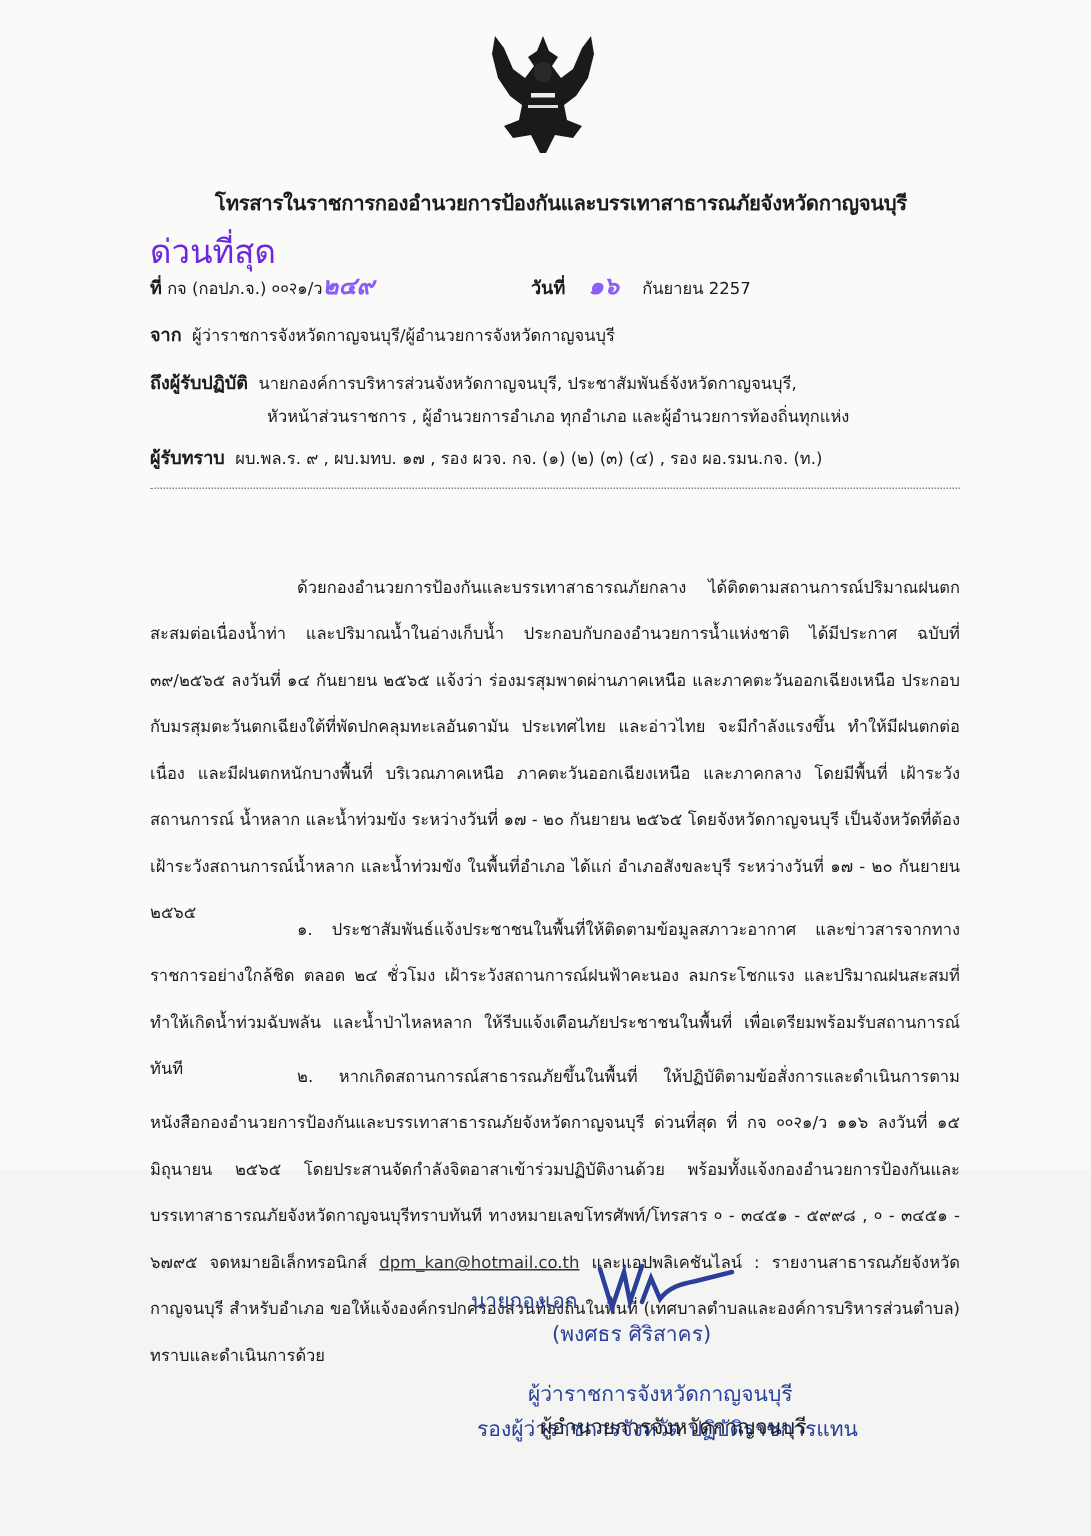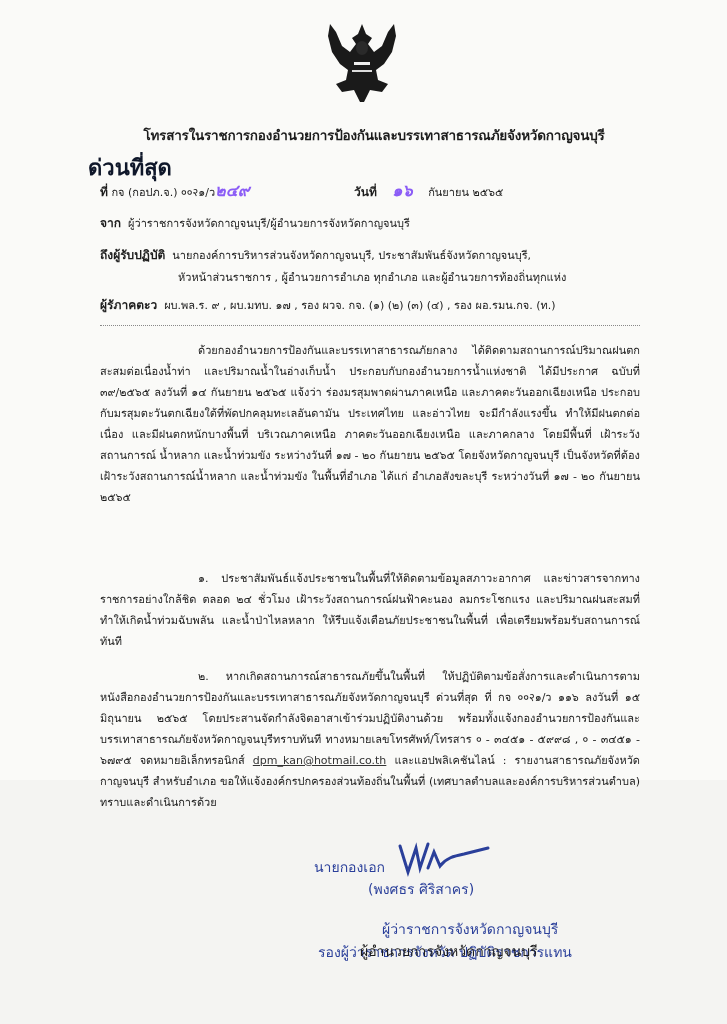--- a/index.html
+++ b/index.html
@@ -5,29 +5,29 @@
   html, body { margin: 0; padding: 0; }
   body {
     width: 727px; height: 1024px; background: #f4f4f2;
     font-family: "DejaVu Sans", "Liberation Sans", sans-serif;
     color: #1c1c1c; position: relative; overflow: hidden;
   }
   .page { position: absolute; left: 0; top: 0; width: 727px; height: 780px; background: #fafaf8; }
   .garuda { position: absolute; left: 322px; top: 18px; width: 80px; height: 88px; }
   .title { position: absolute; left: 104px; top: 124px; width: 540px; text-align: center;
     font-weight: bold; font-size: 13.5px; letter-spacing: -0.2px; }
-  .urgent { position: absolute; left: 88px; top: 150px; color: #0f172a; font-weight: bold; font-size: 22px; }
+  .urgent { position: absolute; left: 100px; top: 150px; color: #6d28d9; font-weight: normal; font-size: 22px; }
   .ref-row { position: absolute; left: 100px; top: 178px; font-size: 11px; width: 520px; }
   .ref-row .lbl { font-weight: bold; font-size: 12px; }
   .hw { color: #8b5cf6; font-style: italic; font-size: 16px; font-weight: bold; }
   .date-part { position: absolute; left: 254px; top: 0; }
   .line { position: absolute; font-size: 11px; white-space: nowrap; }
   .line .lbl { font-weight: bold; font-size: 12px; }
   .divider { position: absolute; left: 100px; top: 325px; width: 540px; border-top: 1px dotted #888; }
-  .para { position: absolute; left: 100px; width: 540px; font-size: 11px; line-height: 21px; text-align: justify; }
+  .para { position: absolute; left: 100px; width: 540px; font-size: 11px; line-height: 31px; text-align: justify; margin-top: 36px; }
   .para .indent { display: inline-block; width: 98px; }
   .email { text-decoration: underline; color: #333; }
   .sig { position: absolute; font-size: 14px; white-space: nowrap; }
   .sig.blue { color: #2a3f9a; }
   .signature-mark { position: absolute; left: 394px; top: 838px; width: 100px; height: 40px; }
 </style>
 </head>
 <body>
 
 <div class="page">
@@ -42,37 +42,37 @@
   <div class="title">โทรสารในราชการกองอำนวยการป้องกันและบรรเทาสาธารณภัยจังหวัดกาญจนบุรี</div>
 
   <div class="urgent">ด่วนที่สุด</div>
 
   <div class="ref-row">
     <span class="lbl">ที่</span>
     <span>กจ (กอปภ.จ.) ००२๑/ว</span><span class="hw">๒๔๙</span>
     <span class="date-part">
       <span class="lbl">วันที่</span>
       <span class="hw" style="margin:0 12px;">๑๖</span>
-      <span>กันยายน ๒๕๖๕</span>
+      <span>กันยายน 2257</span>
     </span>
   </div>
 
   <div class="line" style="left:100px; top:245px;">
     <span class="lbl">ถึงผู้รับปฏิบัติ</span>&nbsp;
     <span>นายกองค์การบริหารส่วนจังหวัดกาญจนบุรี, ประชาสัมพันธ์จังหวัดกาญจนบุรี,</span>
   </div>
 
   <div class="line" style="left:100px; top:213px;">
     <span class="lbl">จาก</span>&nbsp;
     <span>ผู้ว่าราชการจังหวัดกาญจนบุรี/ผู้อำนวยการจังหวัดกาญจนบุรี</span>
   </div>
   <div class="line" style="left:178px; top:268px;">หัวหน้าส่วนราชการ , ผู้อำนวยการอำเภอ ทุกอำเภอ และผู้อำนวยการท้องถิ่นทุกแห่ง</div>
 
   <div class="line" style="left:100px; top:295px;">
-    <span class="lbl">ผู้รัภาคตะว</span>&nbsp;
+    <span class="lbl">ผู้รับทราบ</span>&nbsp;
     <span>ผบ.พล.ร. ๙ , ผบ.มทบ. ๑๗ , รอง ผวจ. กจ. (๑) (๒) (๓) (๔) , รอง ผอ.รมน.กจ. (ท.)</span>
   </div>
 
   <div class="divider"></div>
 
   <div class="para" style="top:340px;">
     <span class="indent"></span><span>ด้วยกองอำนวยการป้องกันและบรรเทาสาธารณภัยกลาง ได้ติดตามสถานการณ์ปริมาณฝนตกสะสมต่อเนื่องน้ำท่า และปริมาณน้ำในอ่างเก็บน้ำ ประกอบกับกองอำนวยการน้ำแห่งชาติ ได้มีประกาศ ฉบับที่ ๓๙/๒๕๖๕ ลงวันที่ ๑๔ กันยายน ๒๕๖๕ แจ้งว่า ร่องมรสุมพาดผ่านภาคเหนือ และภาคตะวันออกเฉียงเหนือ ประกอบกับมรสุมตะวันตกเฉียงใต้ที่พัดปกคลุมทะเลอันดามัน ประเทศไทย และอ่าวไทย จะมีกำลังแรงขึ้น ทำให้มีฝนตกต่อเนื่อง และมีฝนตกหนักบางพื้นที่ บริเวณภาคเหนือ ภาคตะวันออกเฉียงเหนือ และภาคกลาง โดยมีพื้นที่ เฝ้าระวังสถานการณ์ น้ำหลาก และน้ำท่วมขัง ระหว่างวันที่ ๑๗ - ๒๐ กันยายน ๒๕๖๕ โดยจังหวัดกาญจนบุรี เป็นจังหวัดที่ต้องเฝ้าระวังสถานการณ์น้ำหลาก และน้ำท่วมขัง ในพื้นที่อำเภอ ได้แก่ อำเภอสังขละบุรี ระหว่างวันที่ ๑๗ - ๒๐ กันยายน ๒๕๖๕</span>
   </div>
 
 
@@ -85,16 +85,16 @@
     <span class="email">dpm_kan@hotmail.co.th</span>
     <span>และแอปพลิเคชันไลน์ : รายงานสาธารณภัยจังหวัดกาญจนบุรี สำหรับอำเภอ ขอให้แจ้งองค์กรปกครองส่วนท้องถิ่นในพื้นที่ (เทศบาลตำบลและองค์การบริหารส่วนตำบล) ทราบและดำเนินการด้วย</span>
   </div>
 
   <div class="sig blue" style="left:314px; top:856px;">นายกองเอก</div>
   <svg class="signature-mark" viewBox="0 0 100 40">
     <path d="M6 8 L14 34 L22 10 L26 30 L34 6 M34 30 L40 14 L46 28 C52 20 60 18 70 16 L94 10" stroke="#2a3f9a" stroke-width="3" fill="none" stroke-linecap="round"></path>
   </svg>
   <div class="sig blue" style="left:368px; top:878px;">(พงศธร ศิริสาคร)</div>
   <div class="sig blue" style="left:318px; top:898px;margin-top:43px;">รองผู้ว่าราชการจังหวัด ปฏิบัติราชการแทน</div>
-  <div class="sig blue" style="left:352px; top:918px;margin-left:30px;">ผู้ว่าราชการจังหวัดกาญจนบุรี</div>
+  <div class="sig blue" style="left:352px; top:918px;">ผู้ว่าราชการจังหวัดกาญจนบุรี</div>
   <div class="sig" style="left:360px; top:940px;">ผู้อำนวยการจังหวัดกาญจนบุรี</div>
 
 </div>
 
 </body></html>

